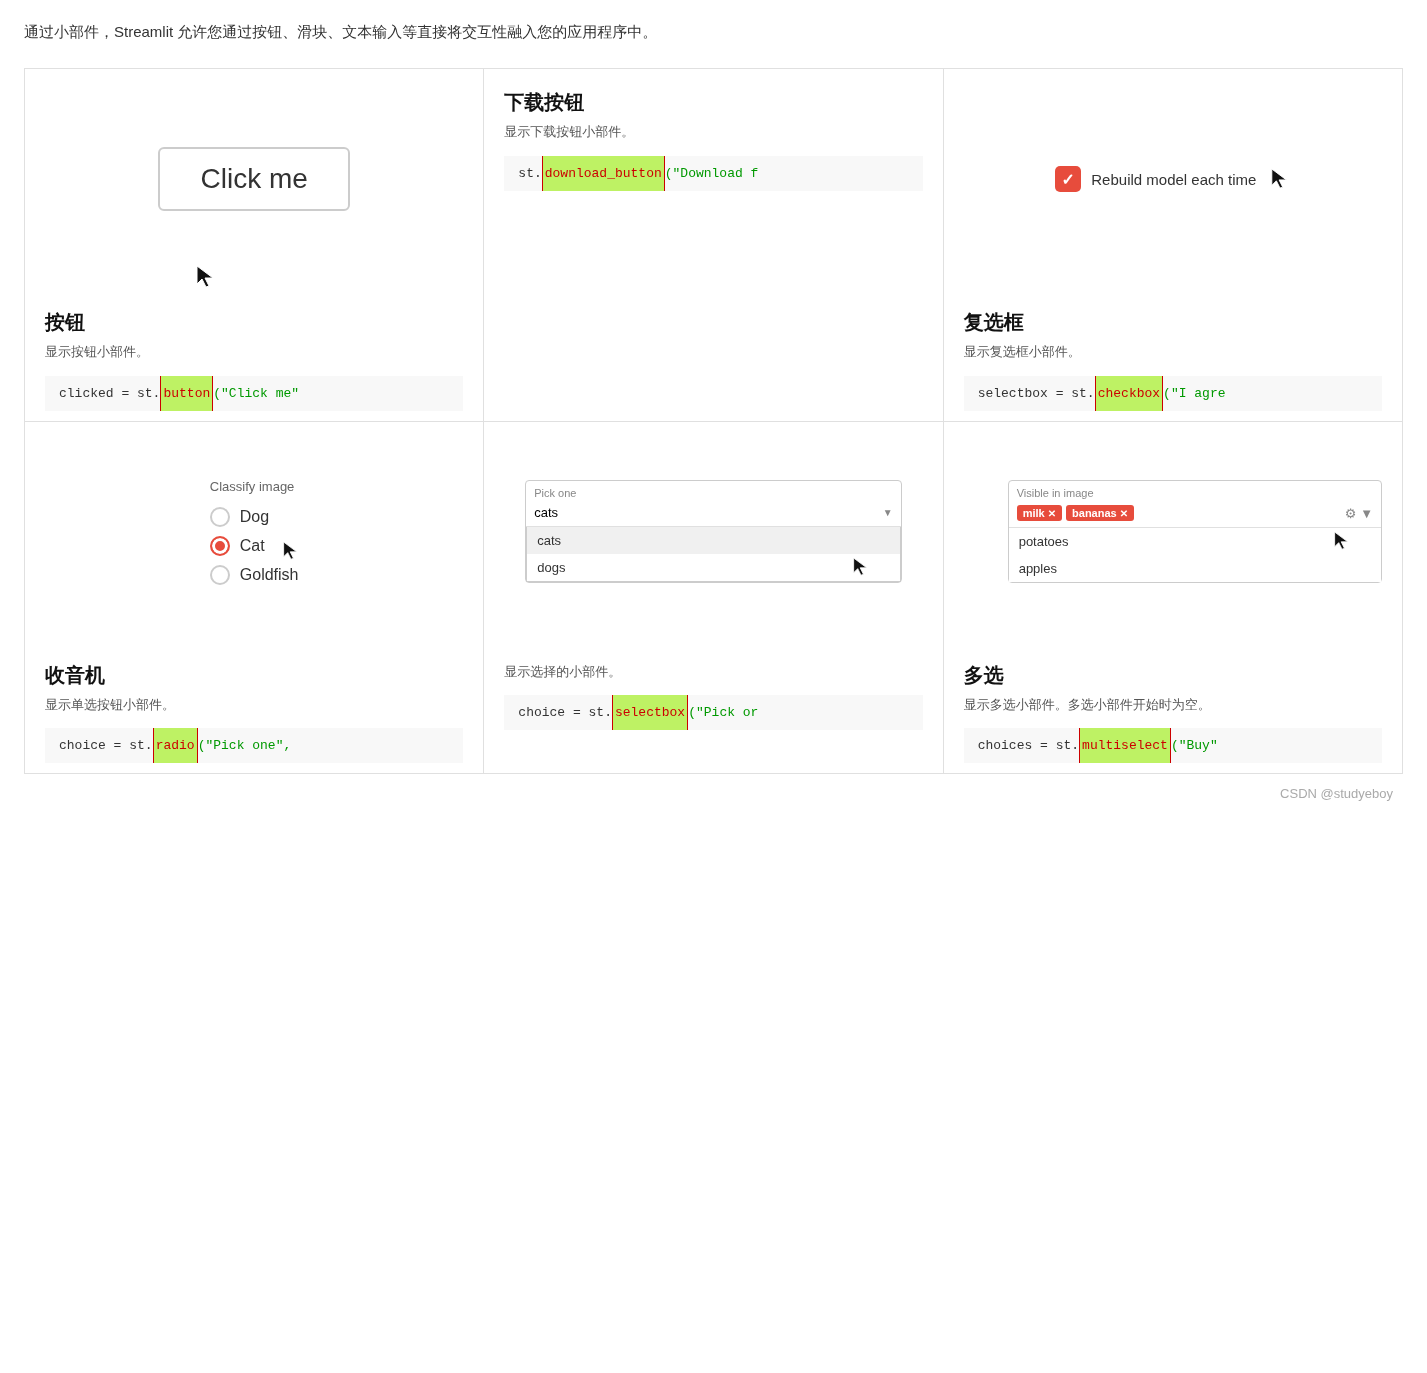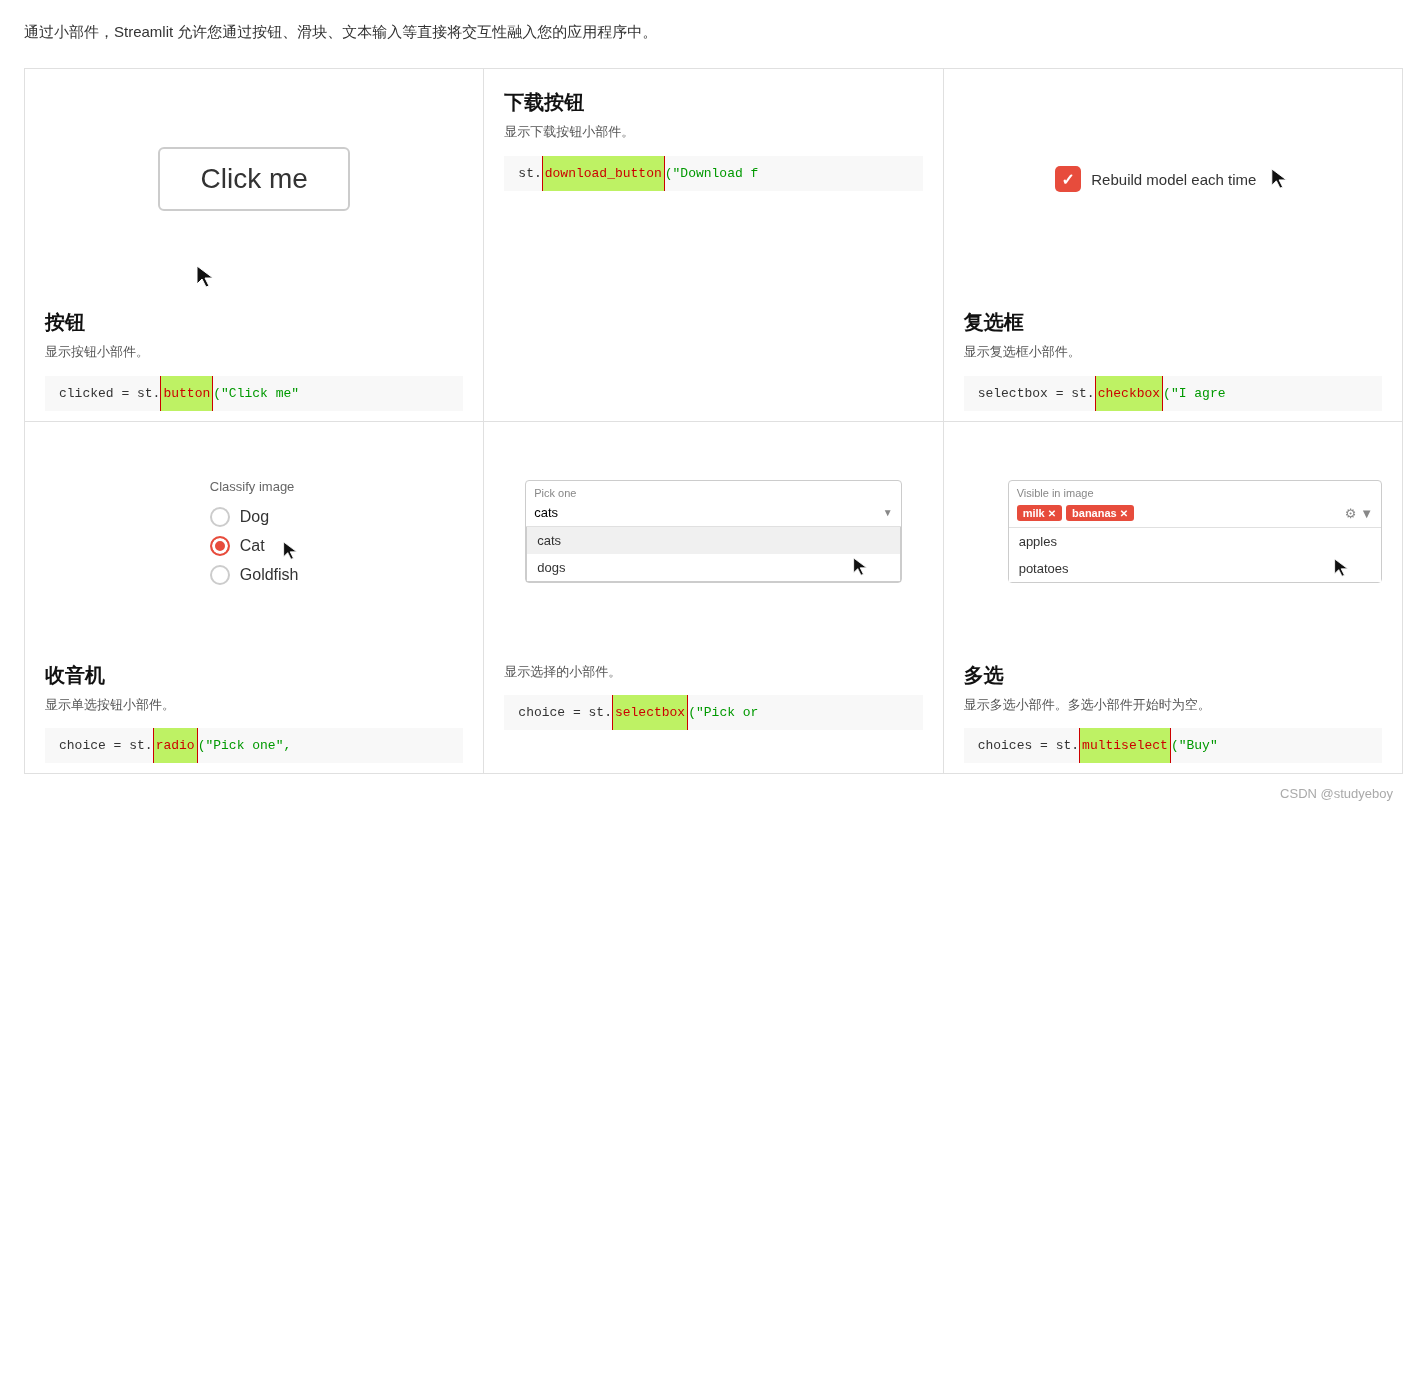--- a/index.html
+++ b/index.html
@@ -380,28 +380,28 @@
       <div class="multiselect-area">
         <div class="multiselect-label-small">Visible in image</div>
         <div class="multiselect-tags">
           <div class="tag-group">
             <span class="tag">milk <span class="tag-x">✕</span></span>
             <span class="tag">bananas <span class="tag-x">✕</span></span>
           </div>
           <span class="gear-icon">⚙ ▼</span>
         </div>
         <div class="multiselect-options">
-          <div class="multiselect-option">apples</div>
           <div class="multiselect-option" style="position:relative;">
             potatoes
             
             <svg style="position:absolute;right:30px;top:2px;width:18px;height:22px;" viewBox="0 0 22 26">
               <polygon points="2,2 2,20 7,15 11,23 14,22 10,14 18,14" fill="#111" stroke="#fff" stroke-width="1"></polygon>
             </svg>
           </div>
+          <div class="multiselect-option">apples</div>
         </div>
       </div>
     </div>
     <div class="card-info">
       <div class="card-title">多选</div>
       <div class="card-desc">显示多选小部件。多选小部件开始时为空。</div>
       <div class="card-code">
         <span>choices = st.</span><span class="code-highlight">multiselect</span><span class="code-string">("Buy"</span>
       </div>
     </div>

